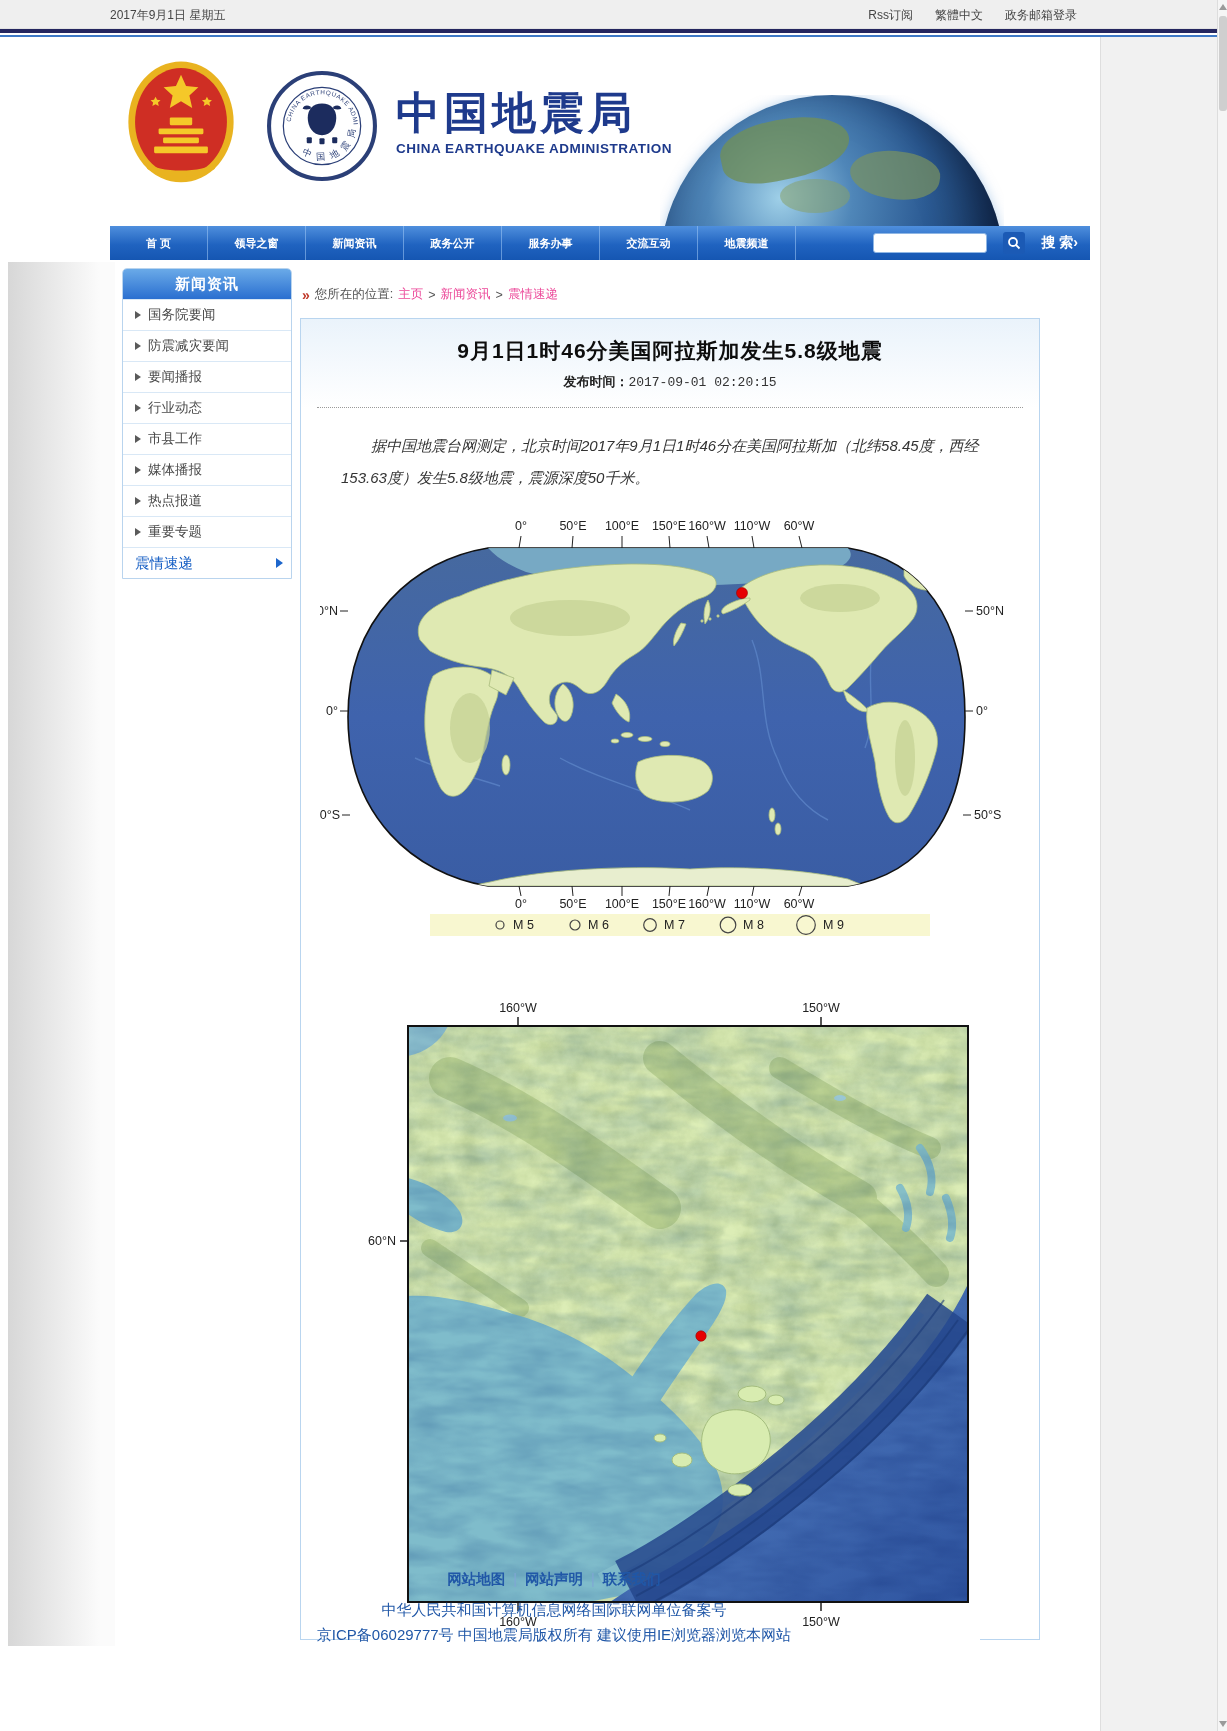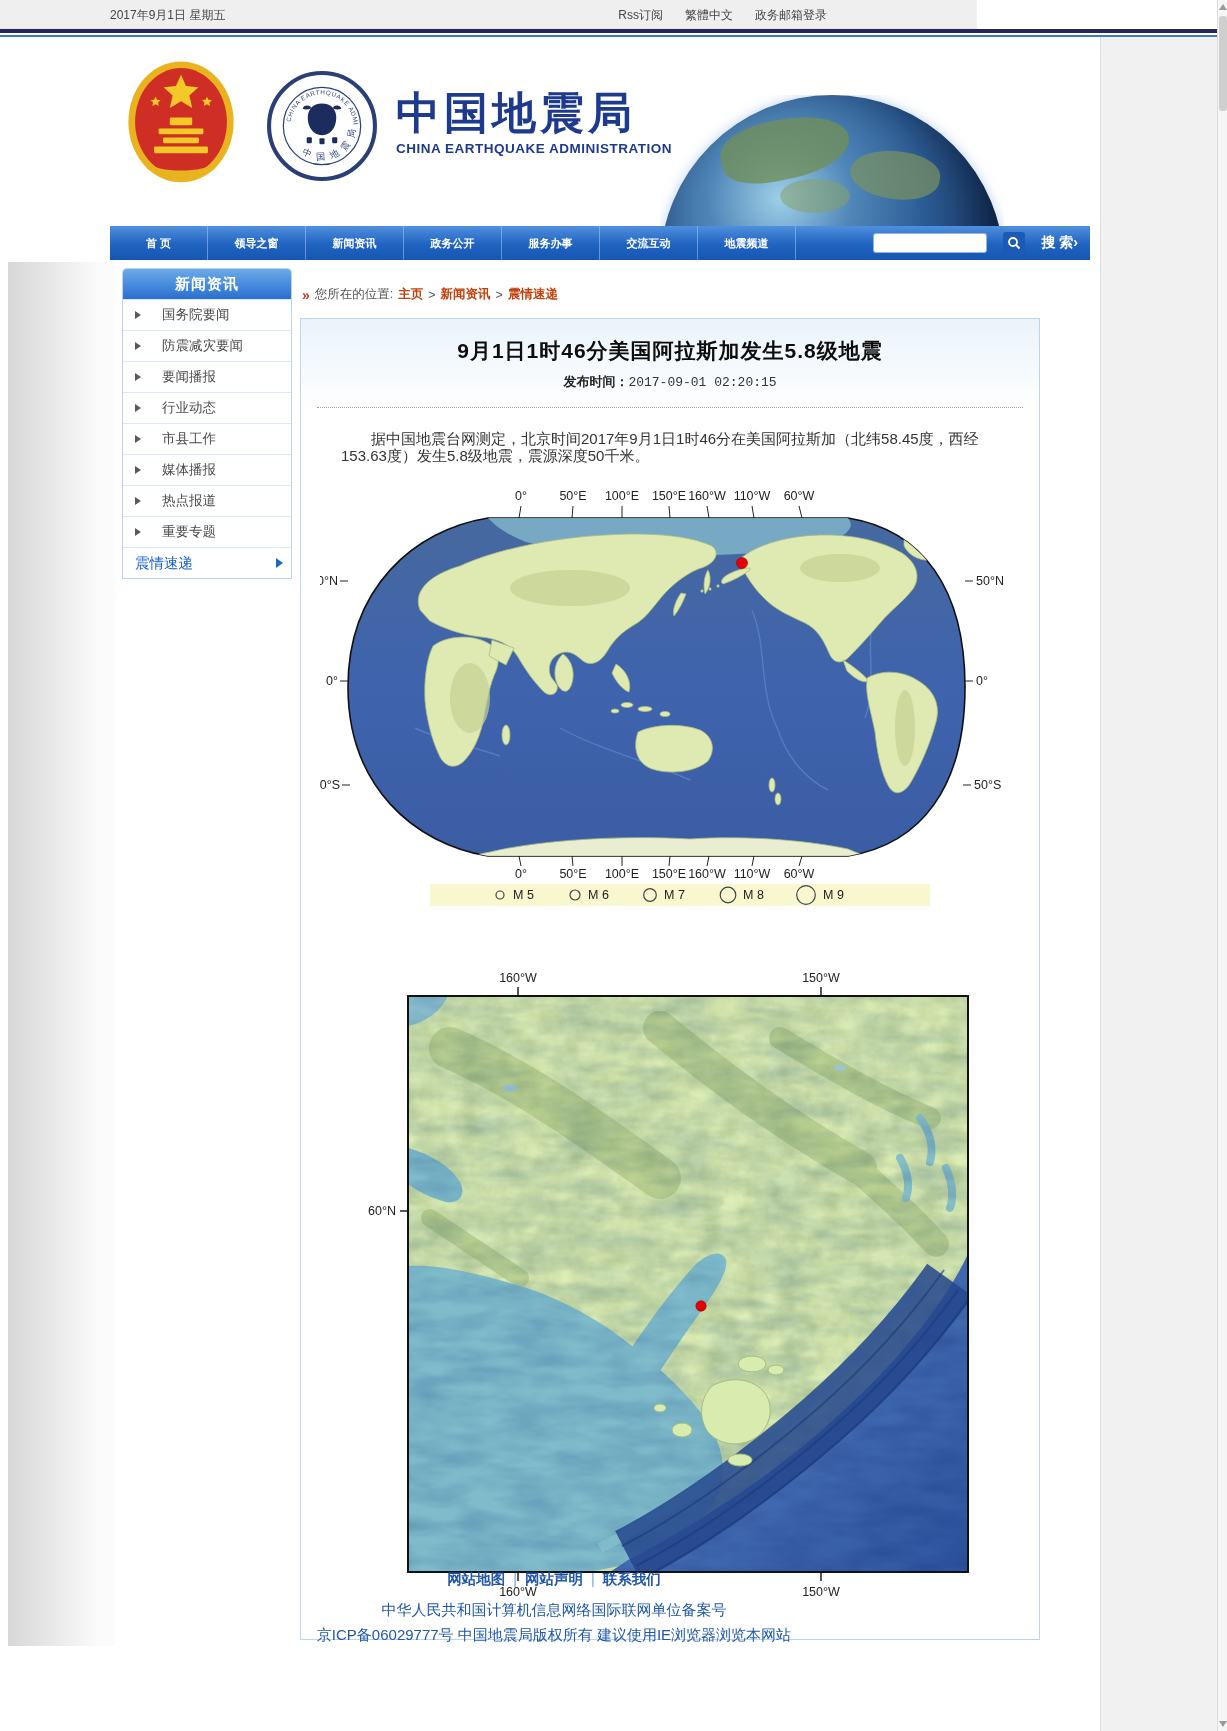--- a/index.html
+++ b/index.html
@@ -1,20 +1,20 @@
 <!DOCTYPE html>
 <html><head>
 <meta charset="utf-8">
 <style>
   html,body{margin:0;padding:0;}
   body{font-family:"Liberation Sans","DejaVu Sans",sans-serif;background:#ffffff;}
   .vp{position:relative;width:1227px;height:1731px;overflow:hidden;background:#fff;}
 
   
-  .topbar{position:absolute;left:0;top:0;width:977px;height:28px;background:#efefef;border-bottom:1px solid #e2e2e2;font-size:12px;color:#444;}
+  .topbar{position:absolute;left:0;top:0;width:1227px;height:28px;background:#efefef;border-bottom:1px solid #e2e2e2;font-size:12px;color:#444;}
   .topbar .date{position:absolute;left:110px;top:7px;}
   .topbar .links{position:absolute;right:150px;top:7px;display:flex;gap:22px;}
   .topbar .links a{color:#444;text-decoration:none;}
   .line-navy{position:absolute;left:0;top:29px;width:1227px;height:4px;background:#24265f;}
   .line-blue{position:absolute;left:0;top:35px;width:1227px;height:2px;background:#3e79c6;}
 
   
   .right-gutter{position:absolute;left:1100px;top:37px;width:117px;height:1694px;background:#f1f1f1;border-left:1px solid #dedede;}
   .scrollbar{position:absolute;left:1217px;top:0;width:10px;height:1731px;background:#f5f5f5;border-left:1px solid #ddd;}
   .sb-arrow{position:absolute;left:1px;width:0;height:0;border-left:4px solid transparent;border-right:4px solid transparent;}
@@ -45,40 +45,40 @@
   .search-input{width:104px;height:18px;border:1px solid #8fb6e4;border-radius:3px;background:#fff;font-size:12px;padding:0 4px;}
   .search-btn{width:22px;height:22px;border:none;border-radius:3px;background:#1b5ab5;display:flex;align-items:center;justify-content:center;cursor:pointer;padding:0;}
   .search-label{color:#fff;font-size:14px;font-weight:bold;white-space:nowrap;}
 
   
   .left-strip{position:absolute;left:8px;top:262px;width:107px;height:1384px;background:linear-gradient(to right,#d7d7d7,#fbfbfb 85%);}
 
   
   .sidebar{position:absolute;left:122px;top:268px;width:168px;background:#fff;border:1px solid #b9d4ee;border-radius:5px 5px 0 0;}
   .sidebar-head{height:30px;background:linear-gradient(#6aaae8,#2a6fd0);border-radius:4px 4px 0 0;color:#fff;font-size:15px;font-weight:bold;display:flex;align-items:center;justify-content:center;letter-spacing:1px;}
-  .side-item{height:30px;display:flex;align-items:center;gap:21px;padding-left:12px;border-top:1px solid #d9e8f6;font-size:13.5px;color:#4a4a4a;cursor:pointer;}
+  .side-item{height:30px;display:flex;align-items:center;gap:7px;padding-left:12px;border-top:1px solid #d9e8f6;font-size:13.5px;color:#4a4a4a;cursor:pointer;}
   .side-item:first-of-type{border-top:none;}
   .tri{width:0;height:0;border-top:4px solid transparent;border-bottom:4px solid transparent;border-left:6px solid #5a5a5a;}
   .side-item.active{color:#155ec4;font-size:14.5px;justify-content:space-between;padding-right:8px;}
   .tri-blue{width:0;height:0;border-top:5px solid transparent;border-bottom:5px solid transparent;border-left:7px solid #1d66cc;}
 
   
   .breadcrumb{position:absolute;left:302px;top:286px;font-size:12.5px;color:#555;display:flex;gap:5px;align-items:center;}
   .crumb-marker{color:#c0392b;font-weight:bold;font-size:14px;}
-  .breadcrumb a{color:#c2410c;text-decoration:none;cursor:pointer;font-weight:bold;}
+  .breadcrumb a{color:#ec4899;text-decoration:none;cursor:pointer;}
 
   
   .panel{position:absolute;left:300px;top:318px;width:740px;height:1322px;background:#fff;border:1px solid #b9d5ef;box-sizing:border-box;}
   .panel-head{background:linear-gradient(#eaf3fb,#ffffff);padding-top:18px;}
   .art-title{margin:0;text-align:center;font-size:21px;font-weight:bold;color:#0d0d0d;letter-spacing:1px;}
   .pub-row{text-align:center;margin-top:8px;font-size:13px;color:#222;}
   .pub-label{font-weight:bold;}
   .pub-time{font-family:"Liberation Mono","DejaVu Sans Mono",monospace;color:#333;}
   .dotted{border:none;border-top:1px dotted #9a9a9a;margin:16px 16px 0 16px;}
-  .art-body{margin:22px 40px 0 40px;font-size:15px;line-height:17px;color:#333;text-indent:2em;}
+  .art-body{margin:22px 40px 0 40px;font-size:15px;line-height:32px;color:#333;text-indent:2em;font-style:italic;}
   figure{margin:0;}
   .map-world{display:block;margin:14px auto 0 auto;width:700px;background:#fff;}
   .map-region{display:block;margin:56px auto 0 auto;width:620px;background:#fff;}
   .maplbl{font-size:12.5px;fill:#222;}
 
   
   .footer{position:absolute;left:8px;top:1570px;width:1092px;text-align:center;color:#2057a7;}
   .footer-links{font-size:14.5px;font-weight:bold;}
   .footer-links a{color:#2057a7;text-decoration:none;cursor:pointer;}
   .footer-sep{color:#7fa7d4;font-weight:normal;margin:0 8px;}

